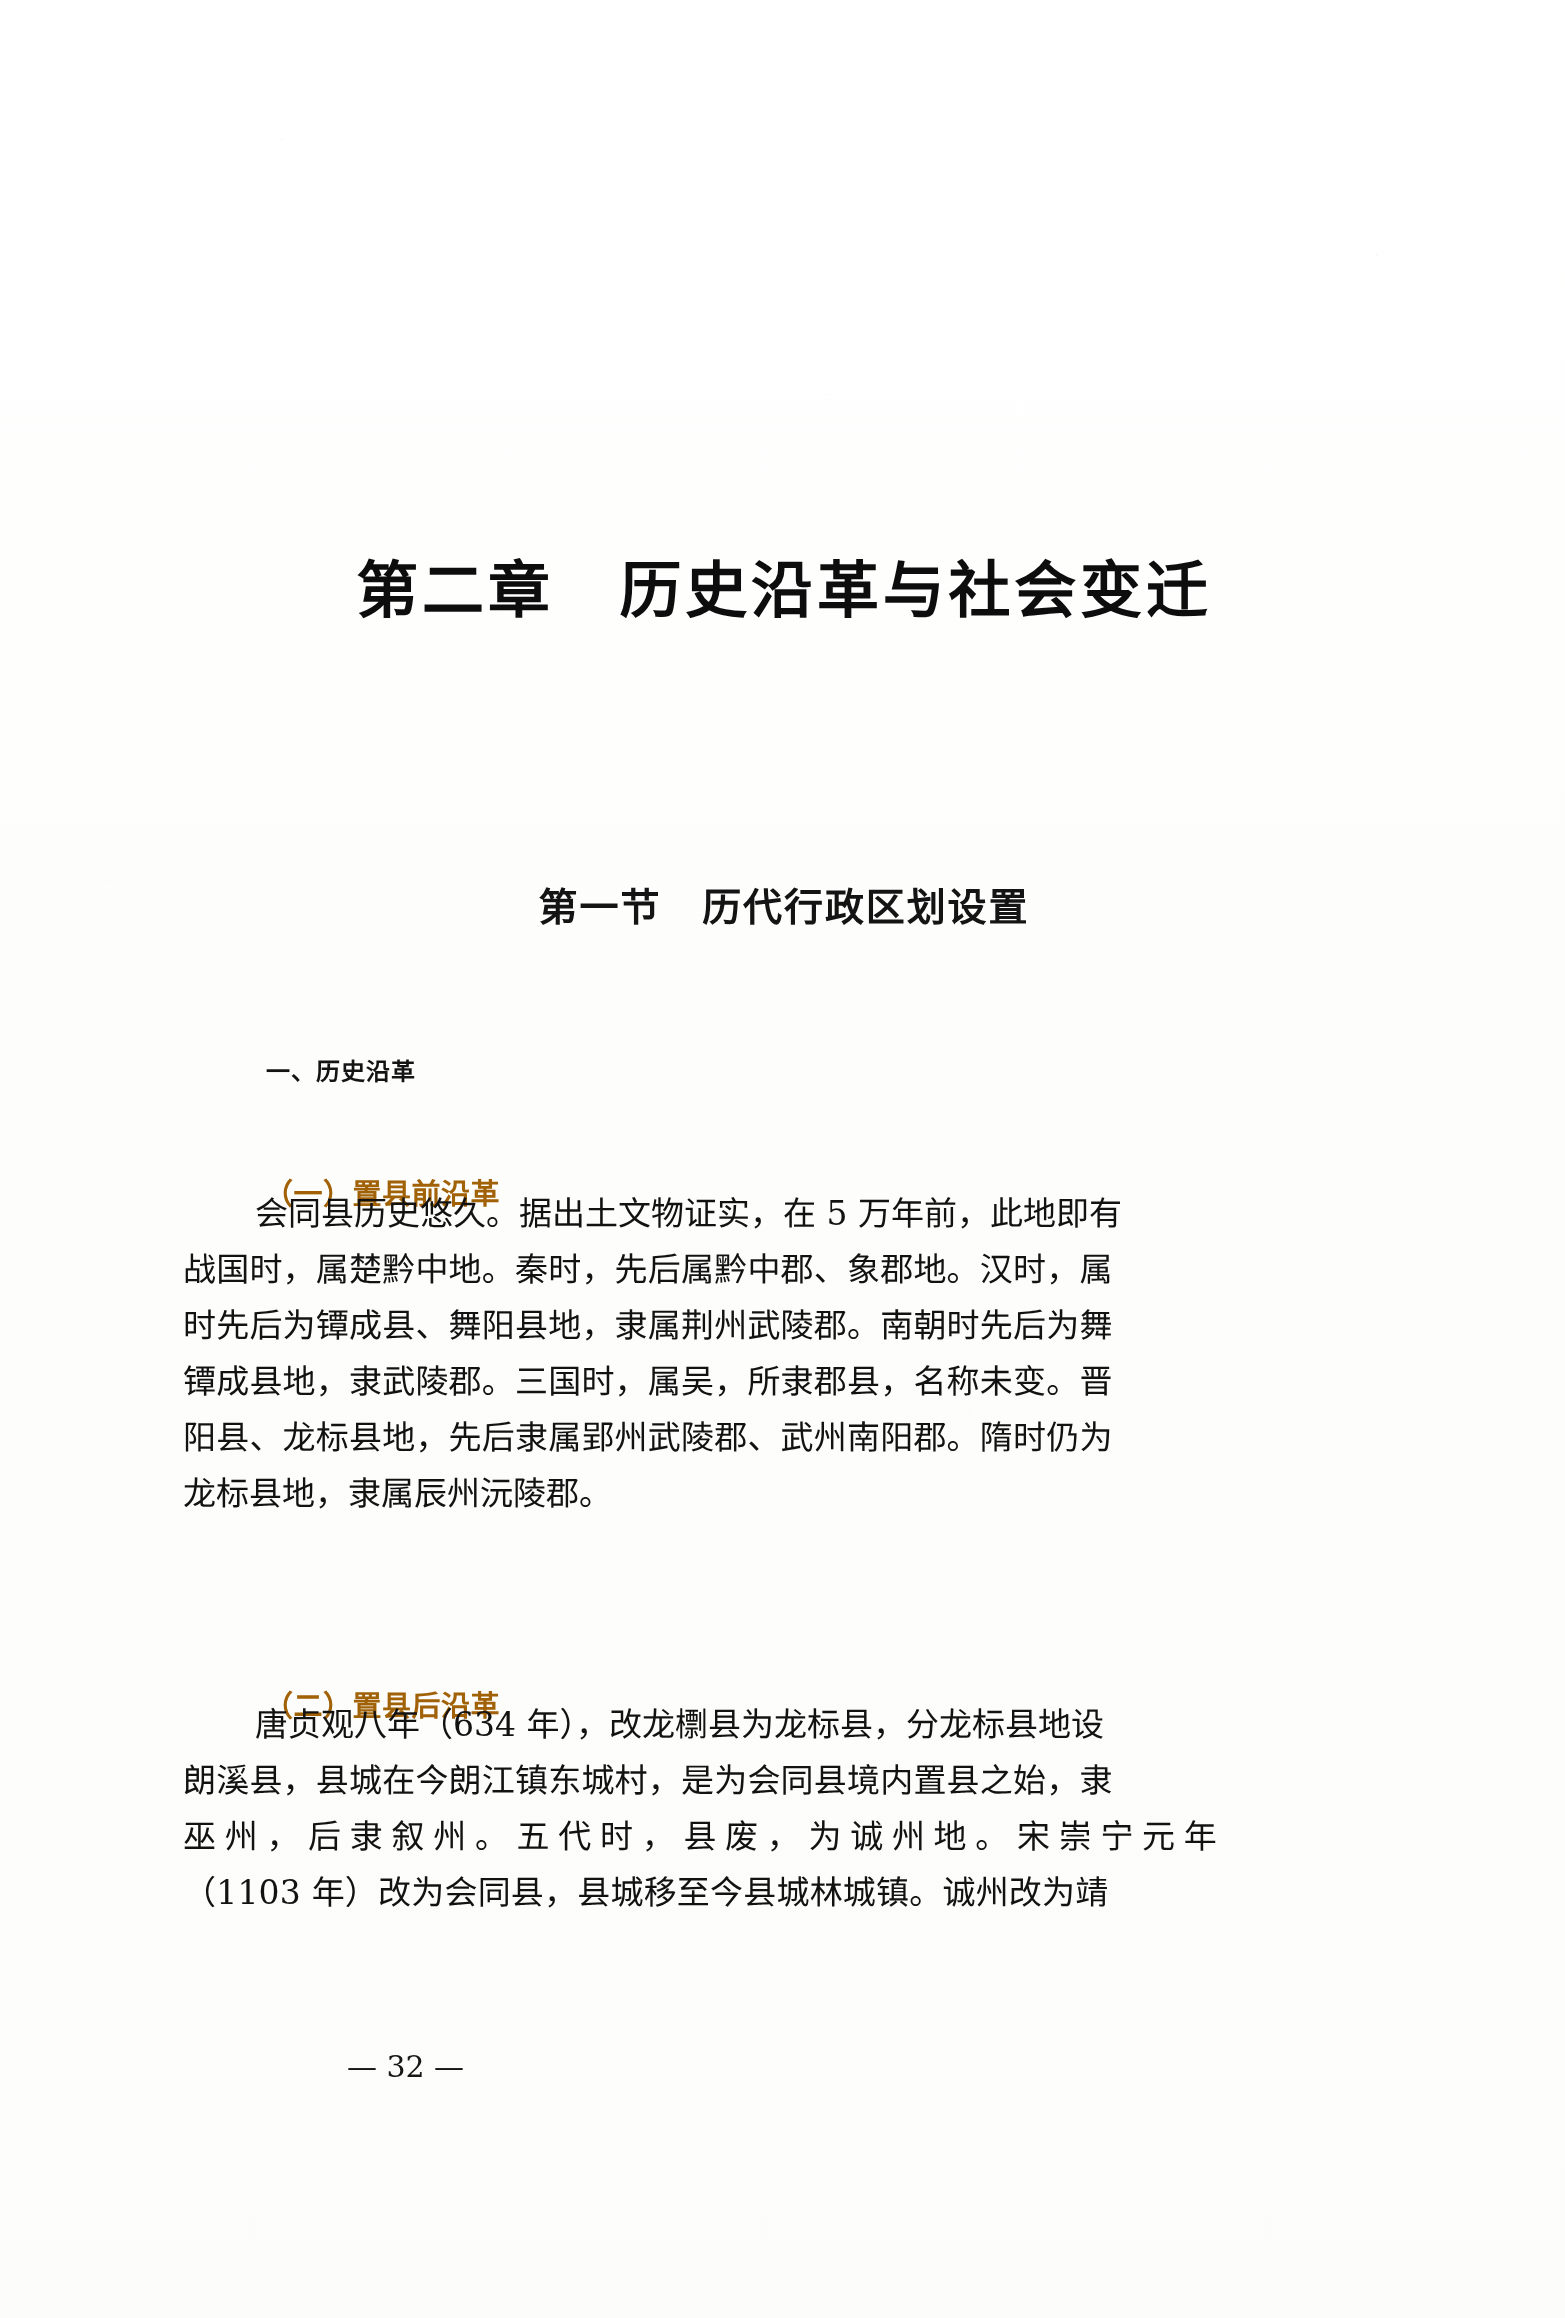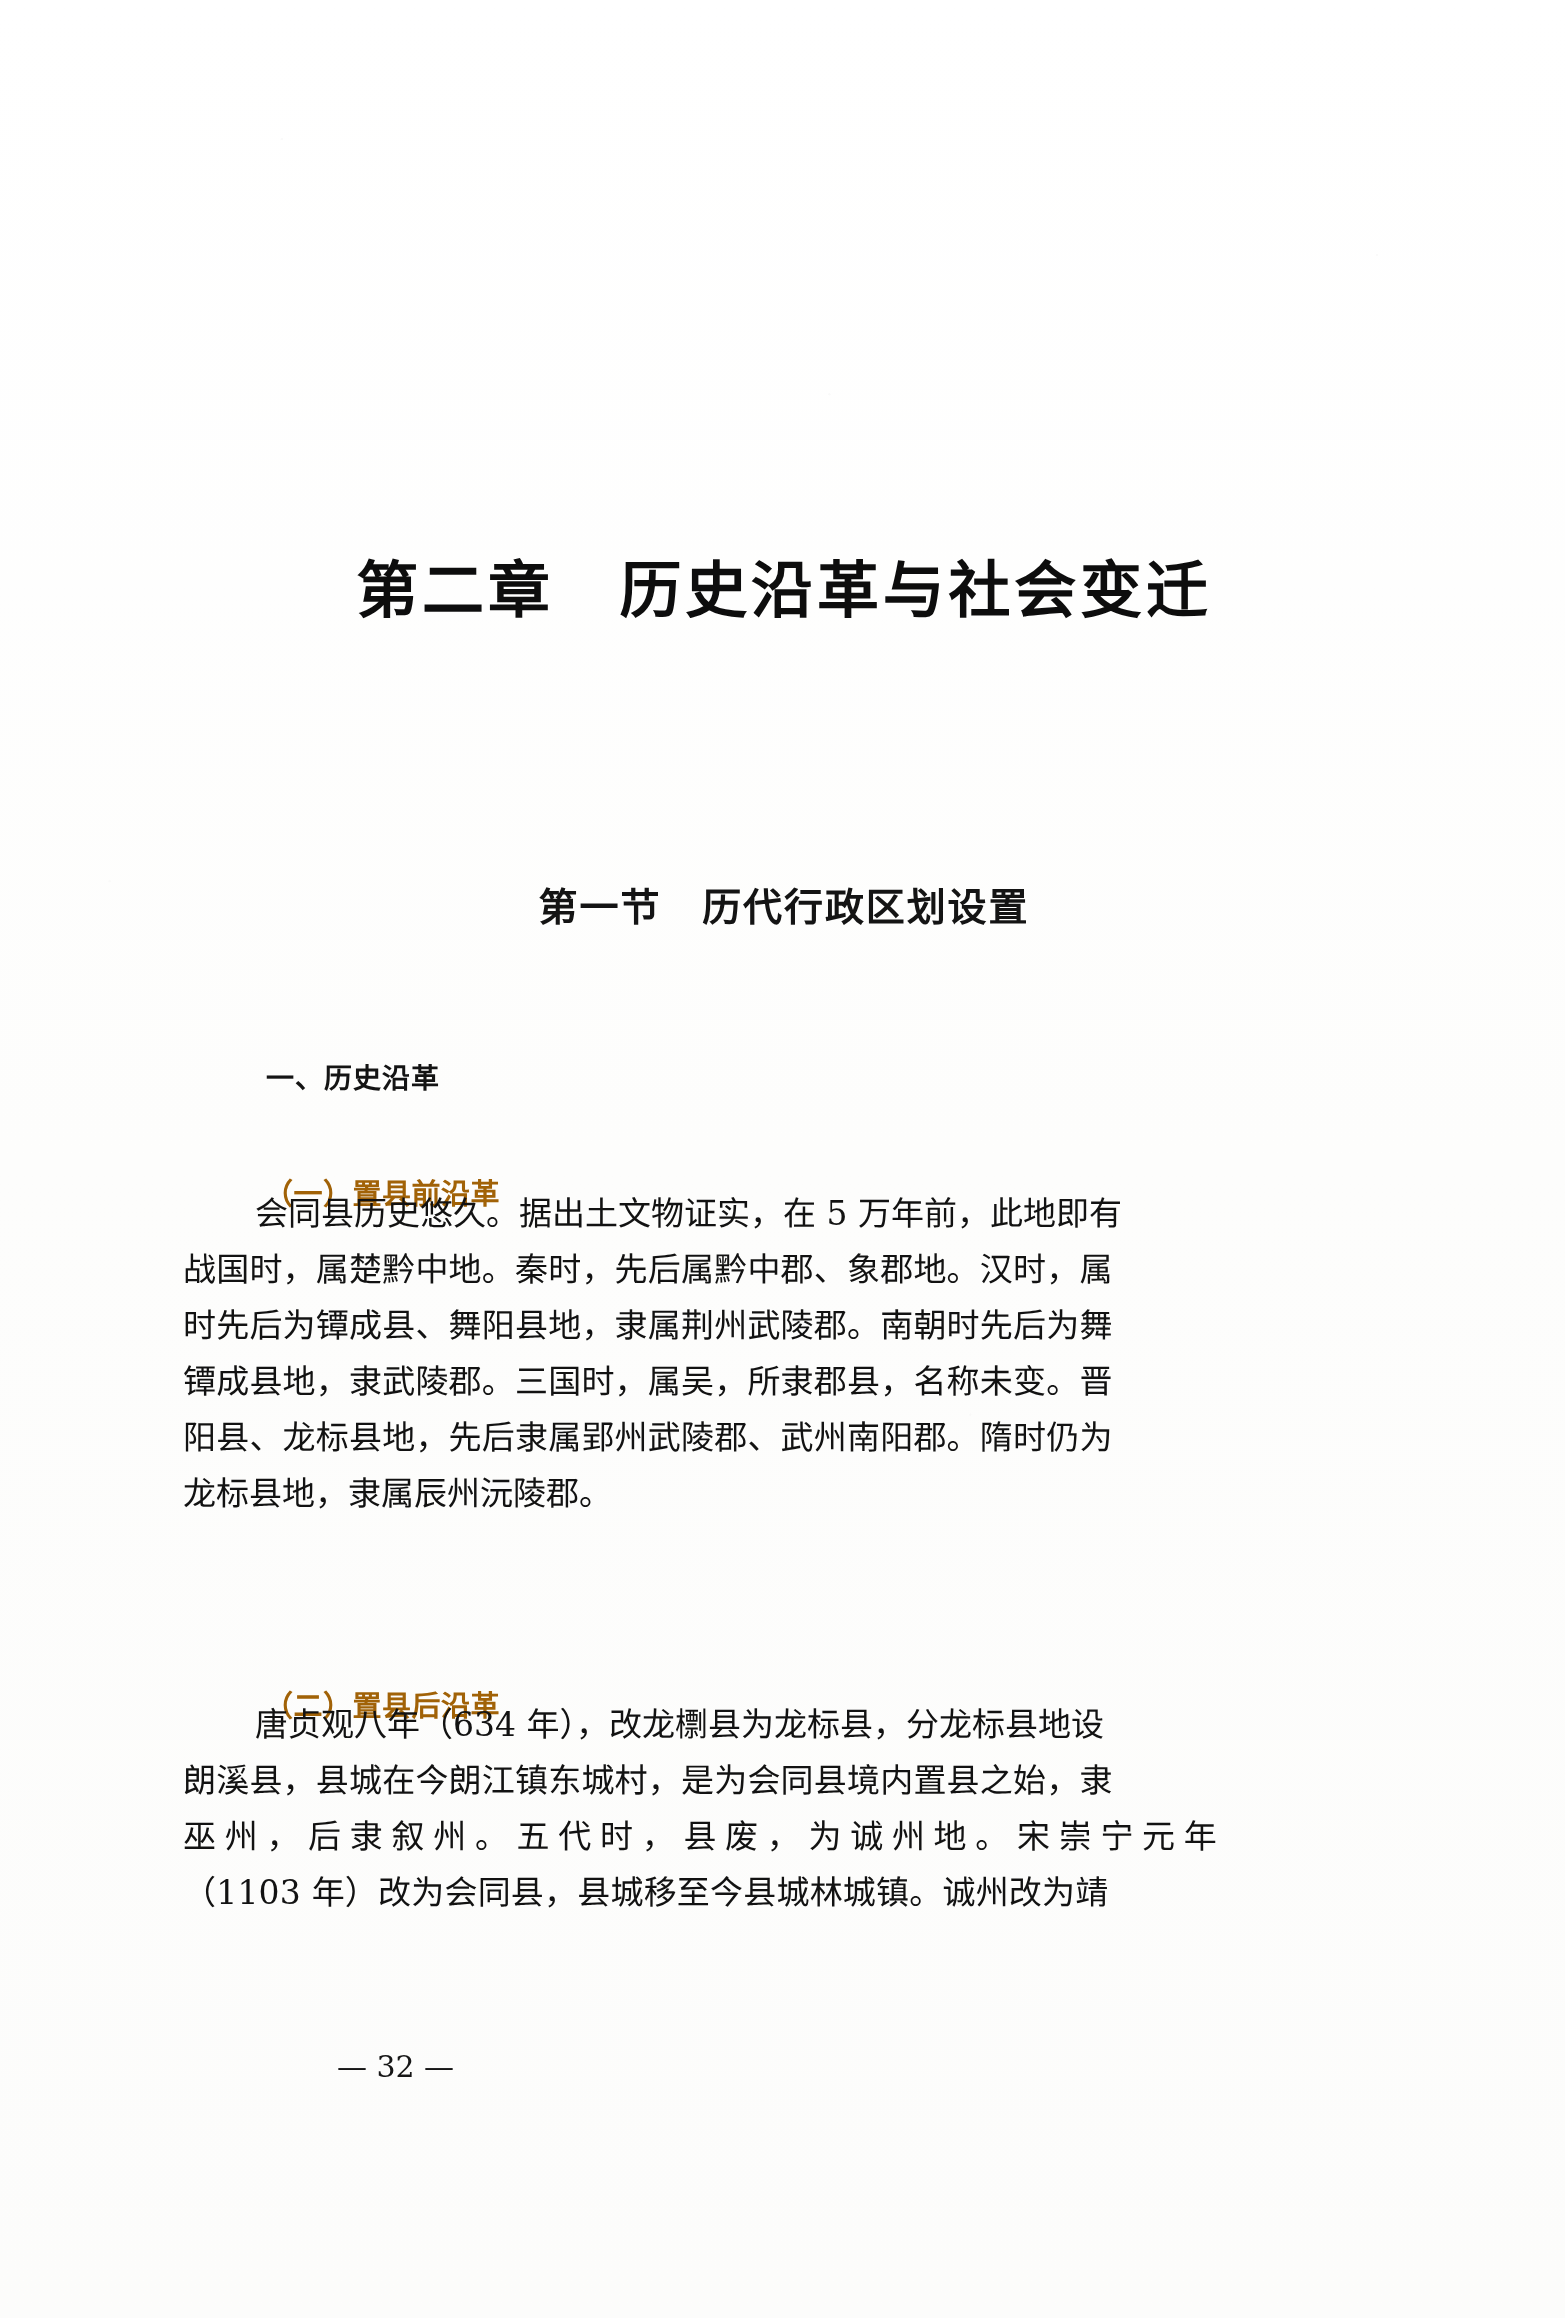--- a/index.html
+++ b/index.html
@@ -75,21 +75,21 @@
     color: #141414;
     white-space: pre;
   }
 
   
   .heading-1 {
     position: absolute;
     left: 83px;
     font-family: "DejaVu Sans", "Liberation Sans", sans-serif;
     font-weight: 700;
-    font-size: 28px;
+    font-size: 24px;
     letter-spacing: 1px;
     color: #141414;
     white-space: pre;
   }
 
   
   .heading-2 {
     position: absolute;
     left: 81px;
     font-family: "DejaVu Sans", "Liberation Sans", sans-serif;
@@ -120,21 +120,21 @@
   }
   .body-line.justify {
     
     letter-spacing: 0.2px;
   }
 
   
   .folio {
     position: absolute;
     top: 2049px;
-    left: 6px;
+    left: 16px;
     width: 413px;
     text-align: center;
     font-family: "DejaVu Serif", "Liberation Serif", serif;
     font-size: 30px;
     color: #161616;
     white-space: pre;
   }
 </style>
 </head>
 <body>

